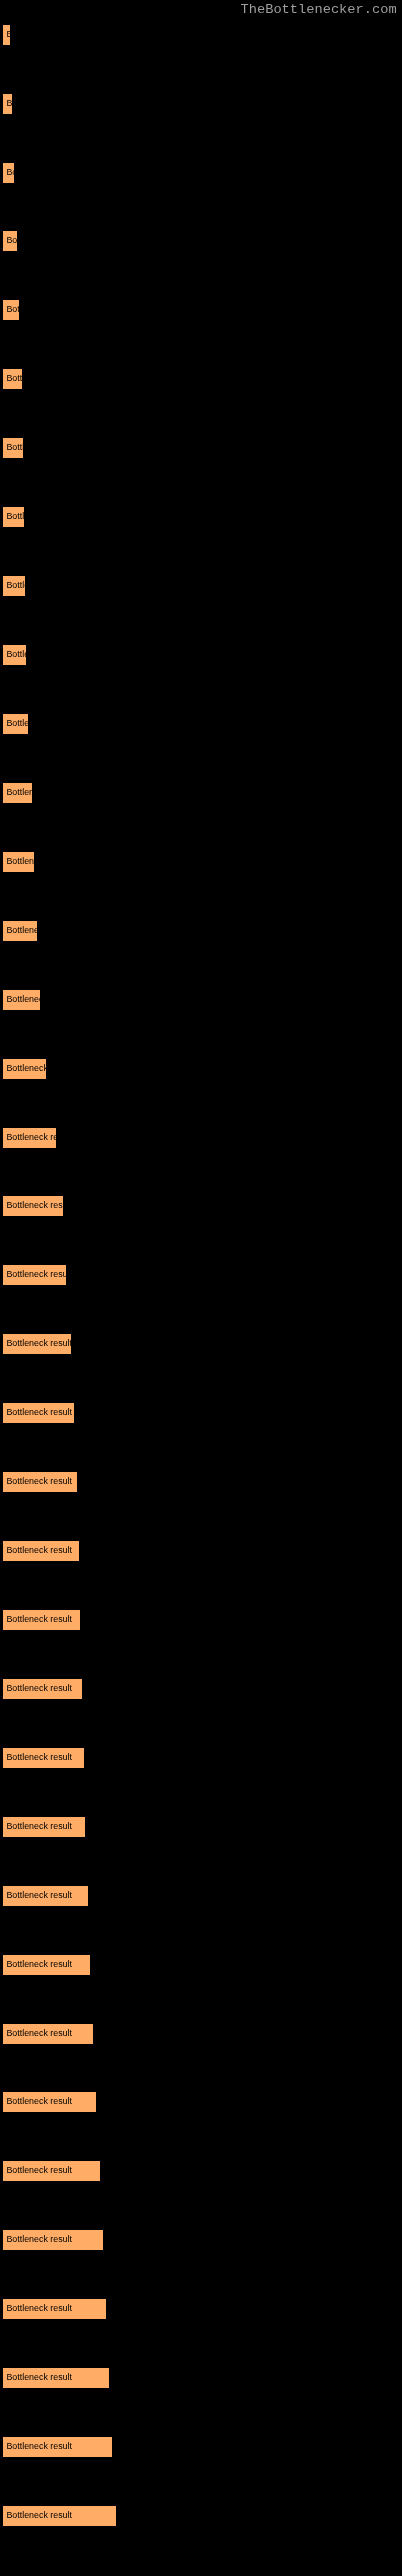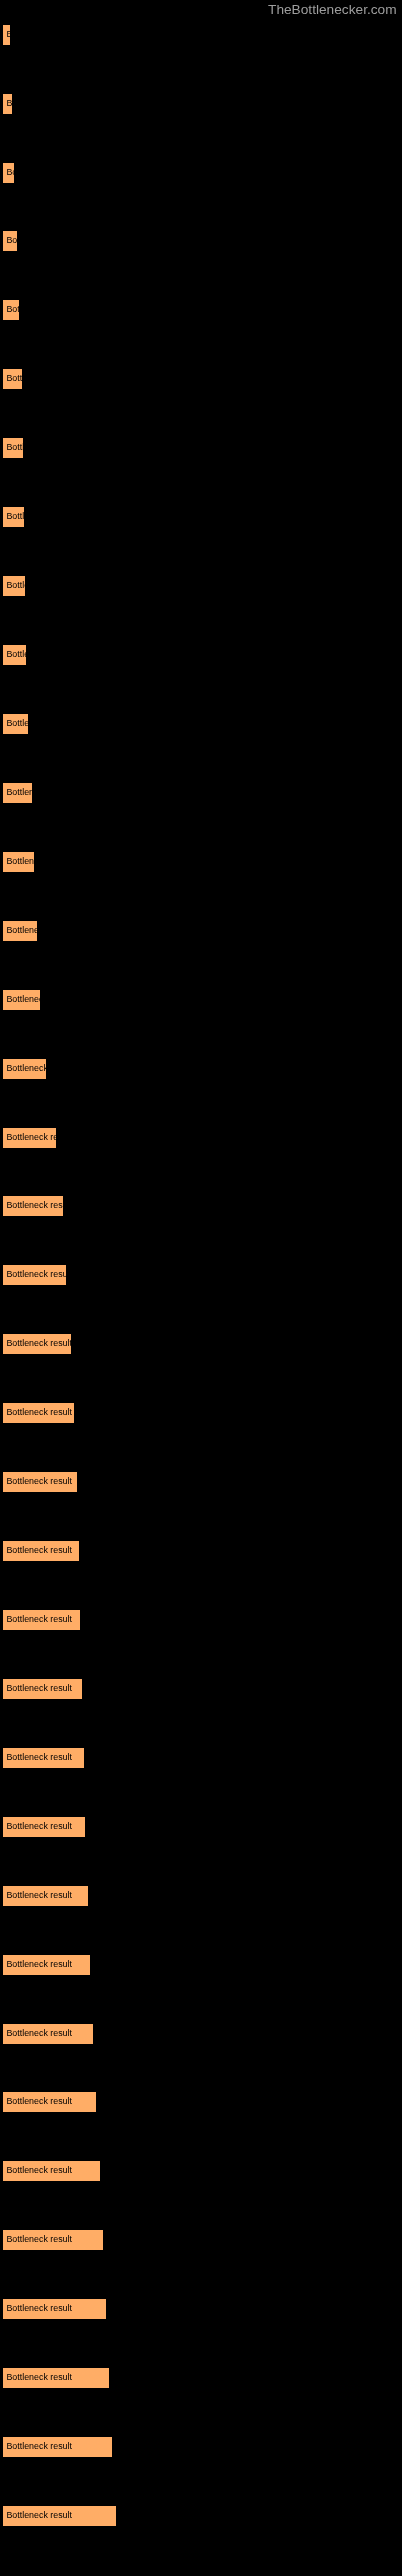--- a/index.html
+++ b/index.html
@@ -13,21 +13,21 @@
   body {
     font-family: "Liberation Sans", sans-serif;
     position: relative;
   }
   #site-title {
     position: absolute;
     top: 1.6px;
     right: 6.4px;
     color: #9e9e9e;
     font-size: 13.7px;
-    font-family: Liberation Sans, sans-serif;
+    font-family: Liberation Mono, monospace;
     letter-spacing: 0px;
     white-space: nowrap;
   }
   #chart {
     position: absolute;
     left: 0;
     top: 0;
     width: 403px;
     height: 2576px;
   }

